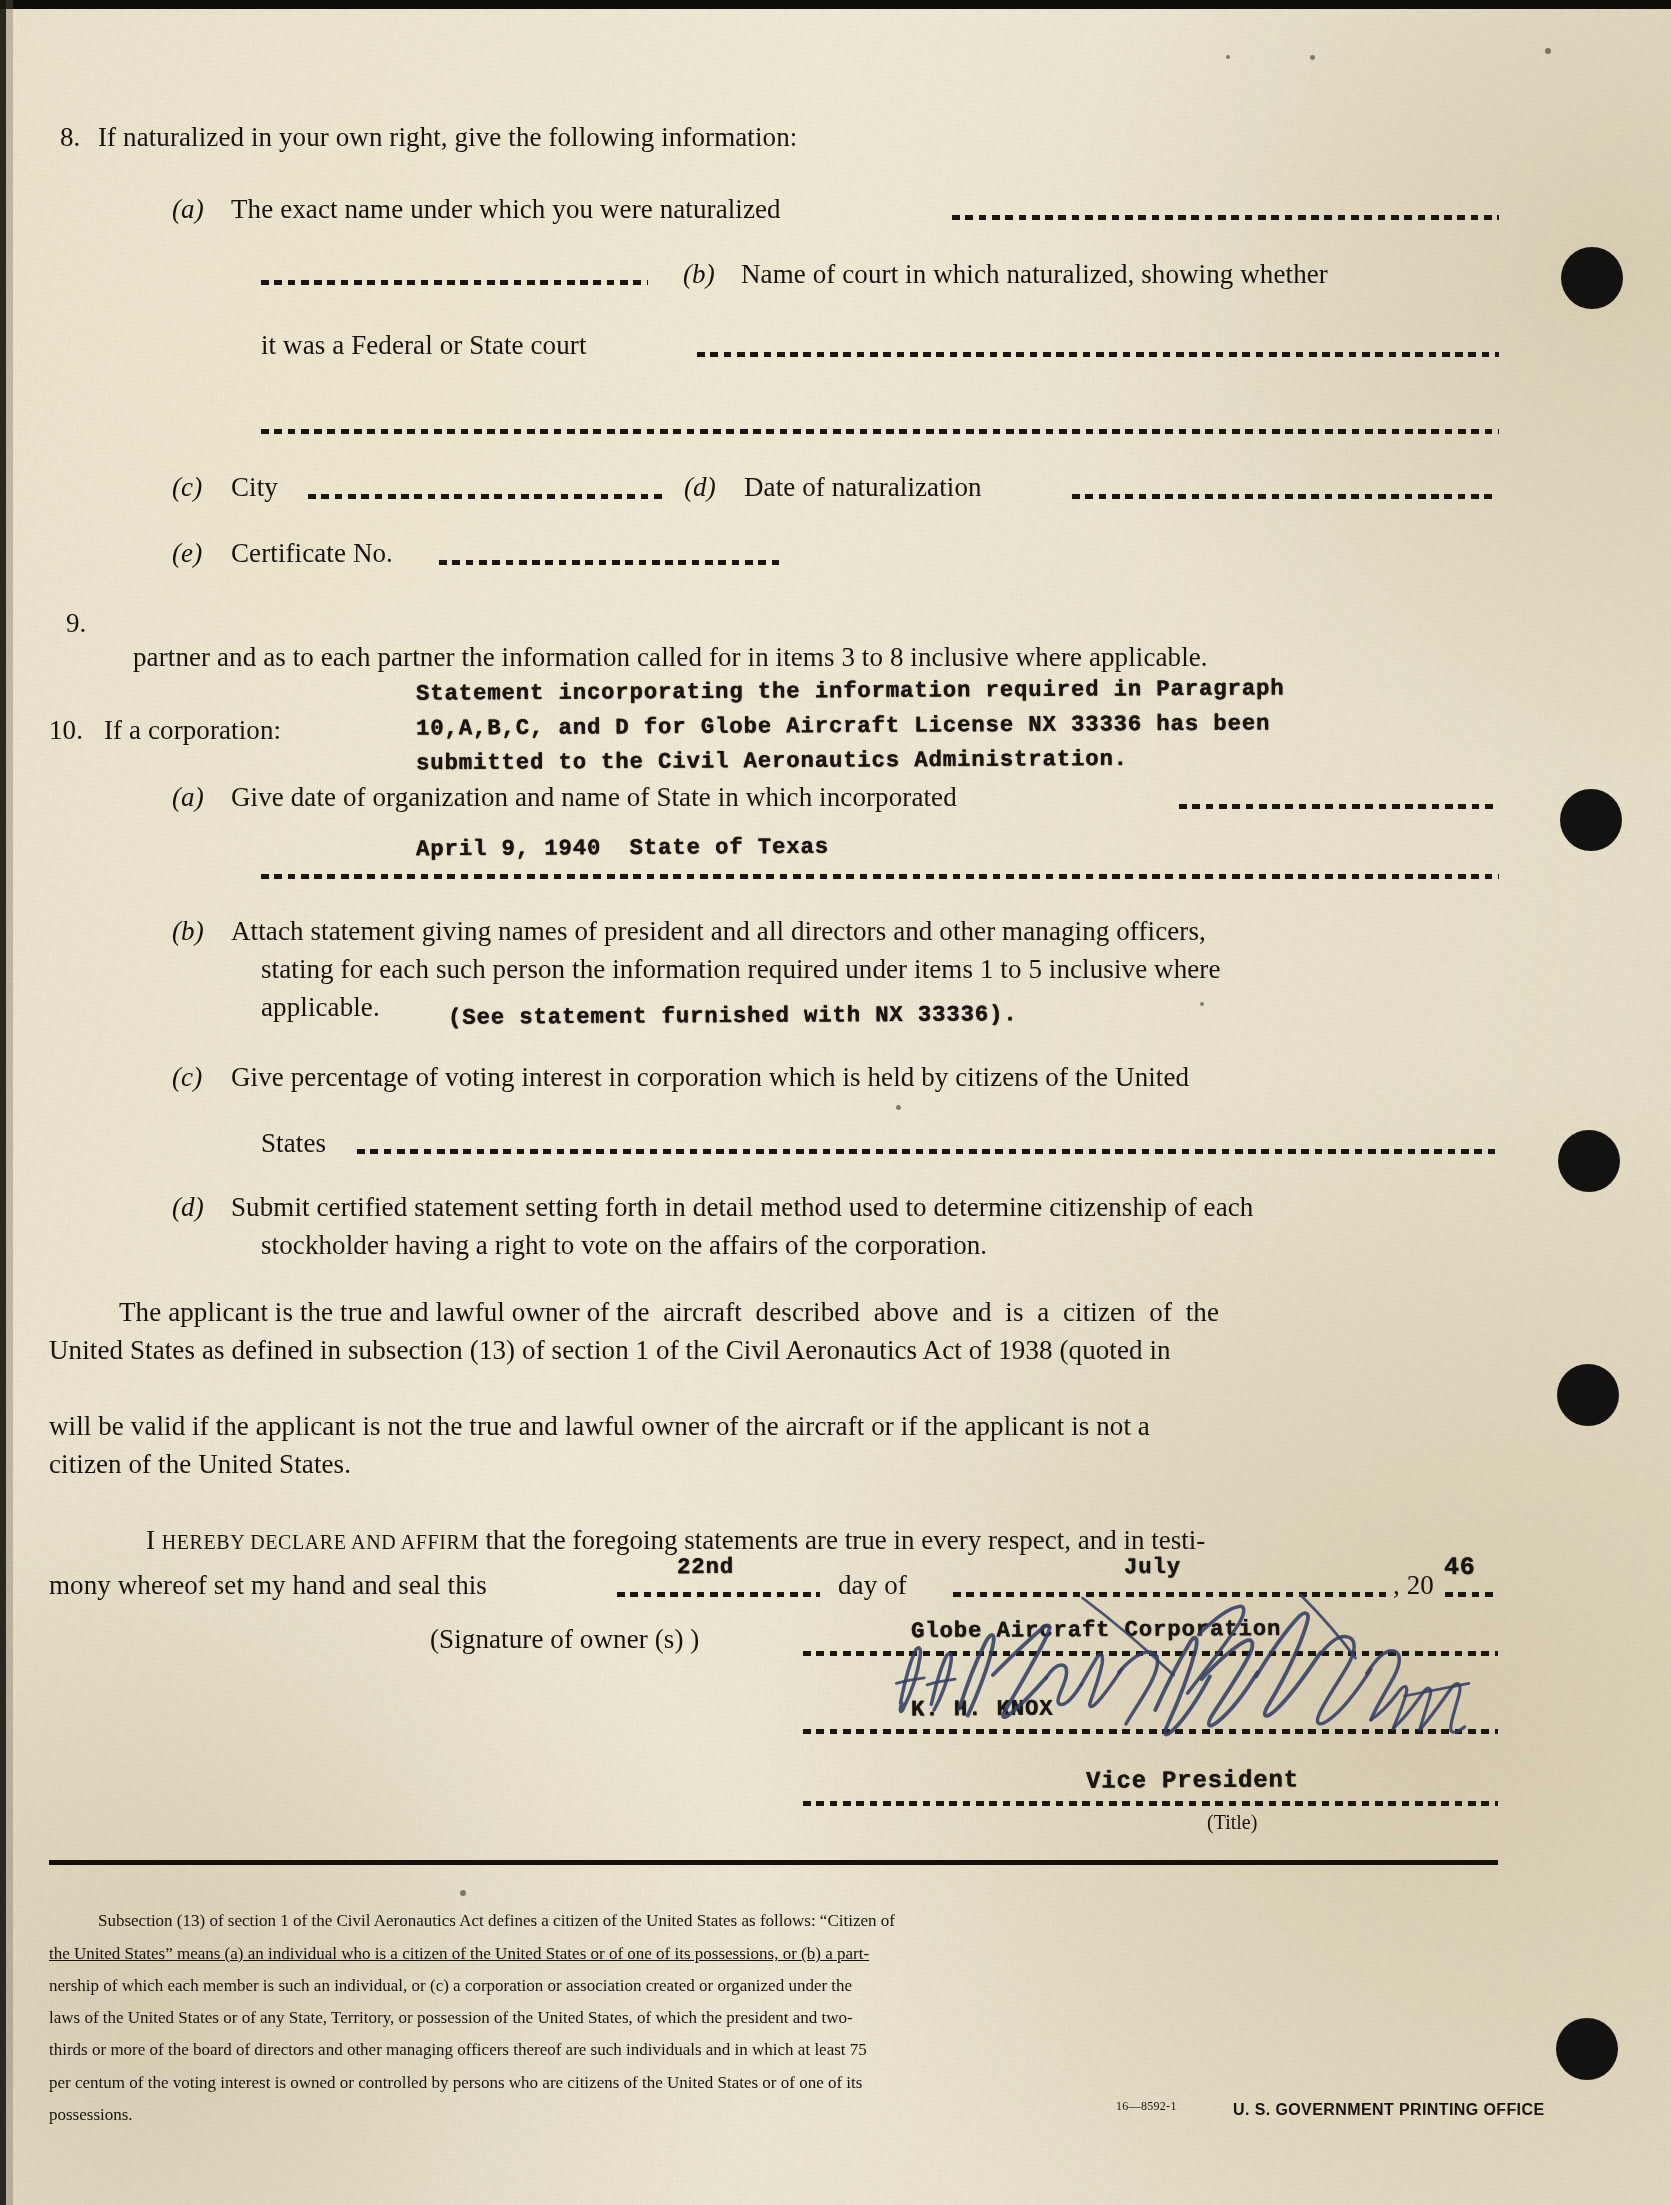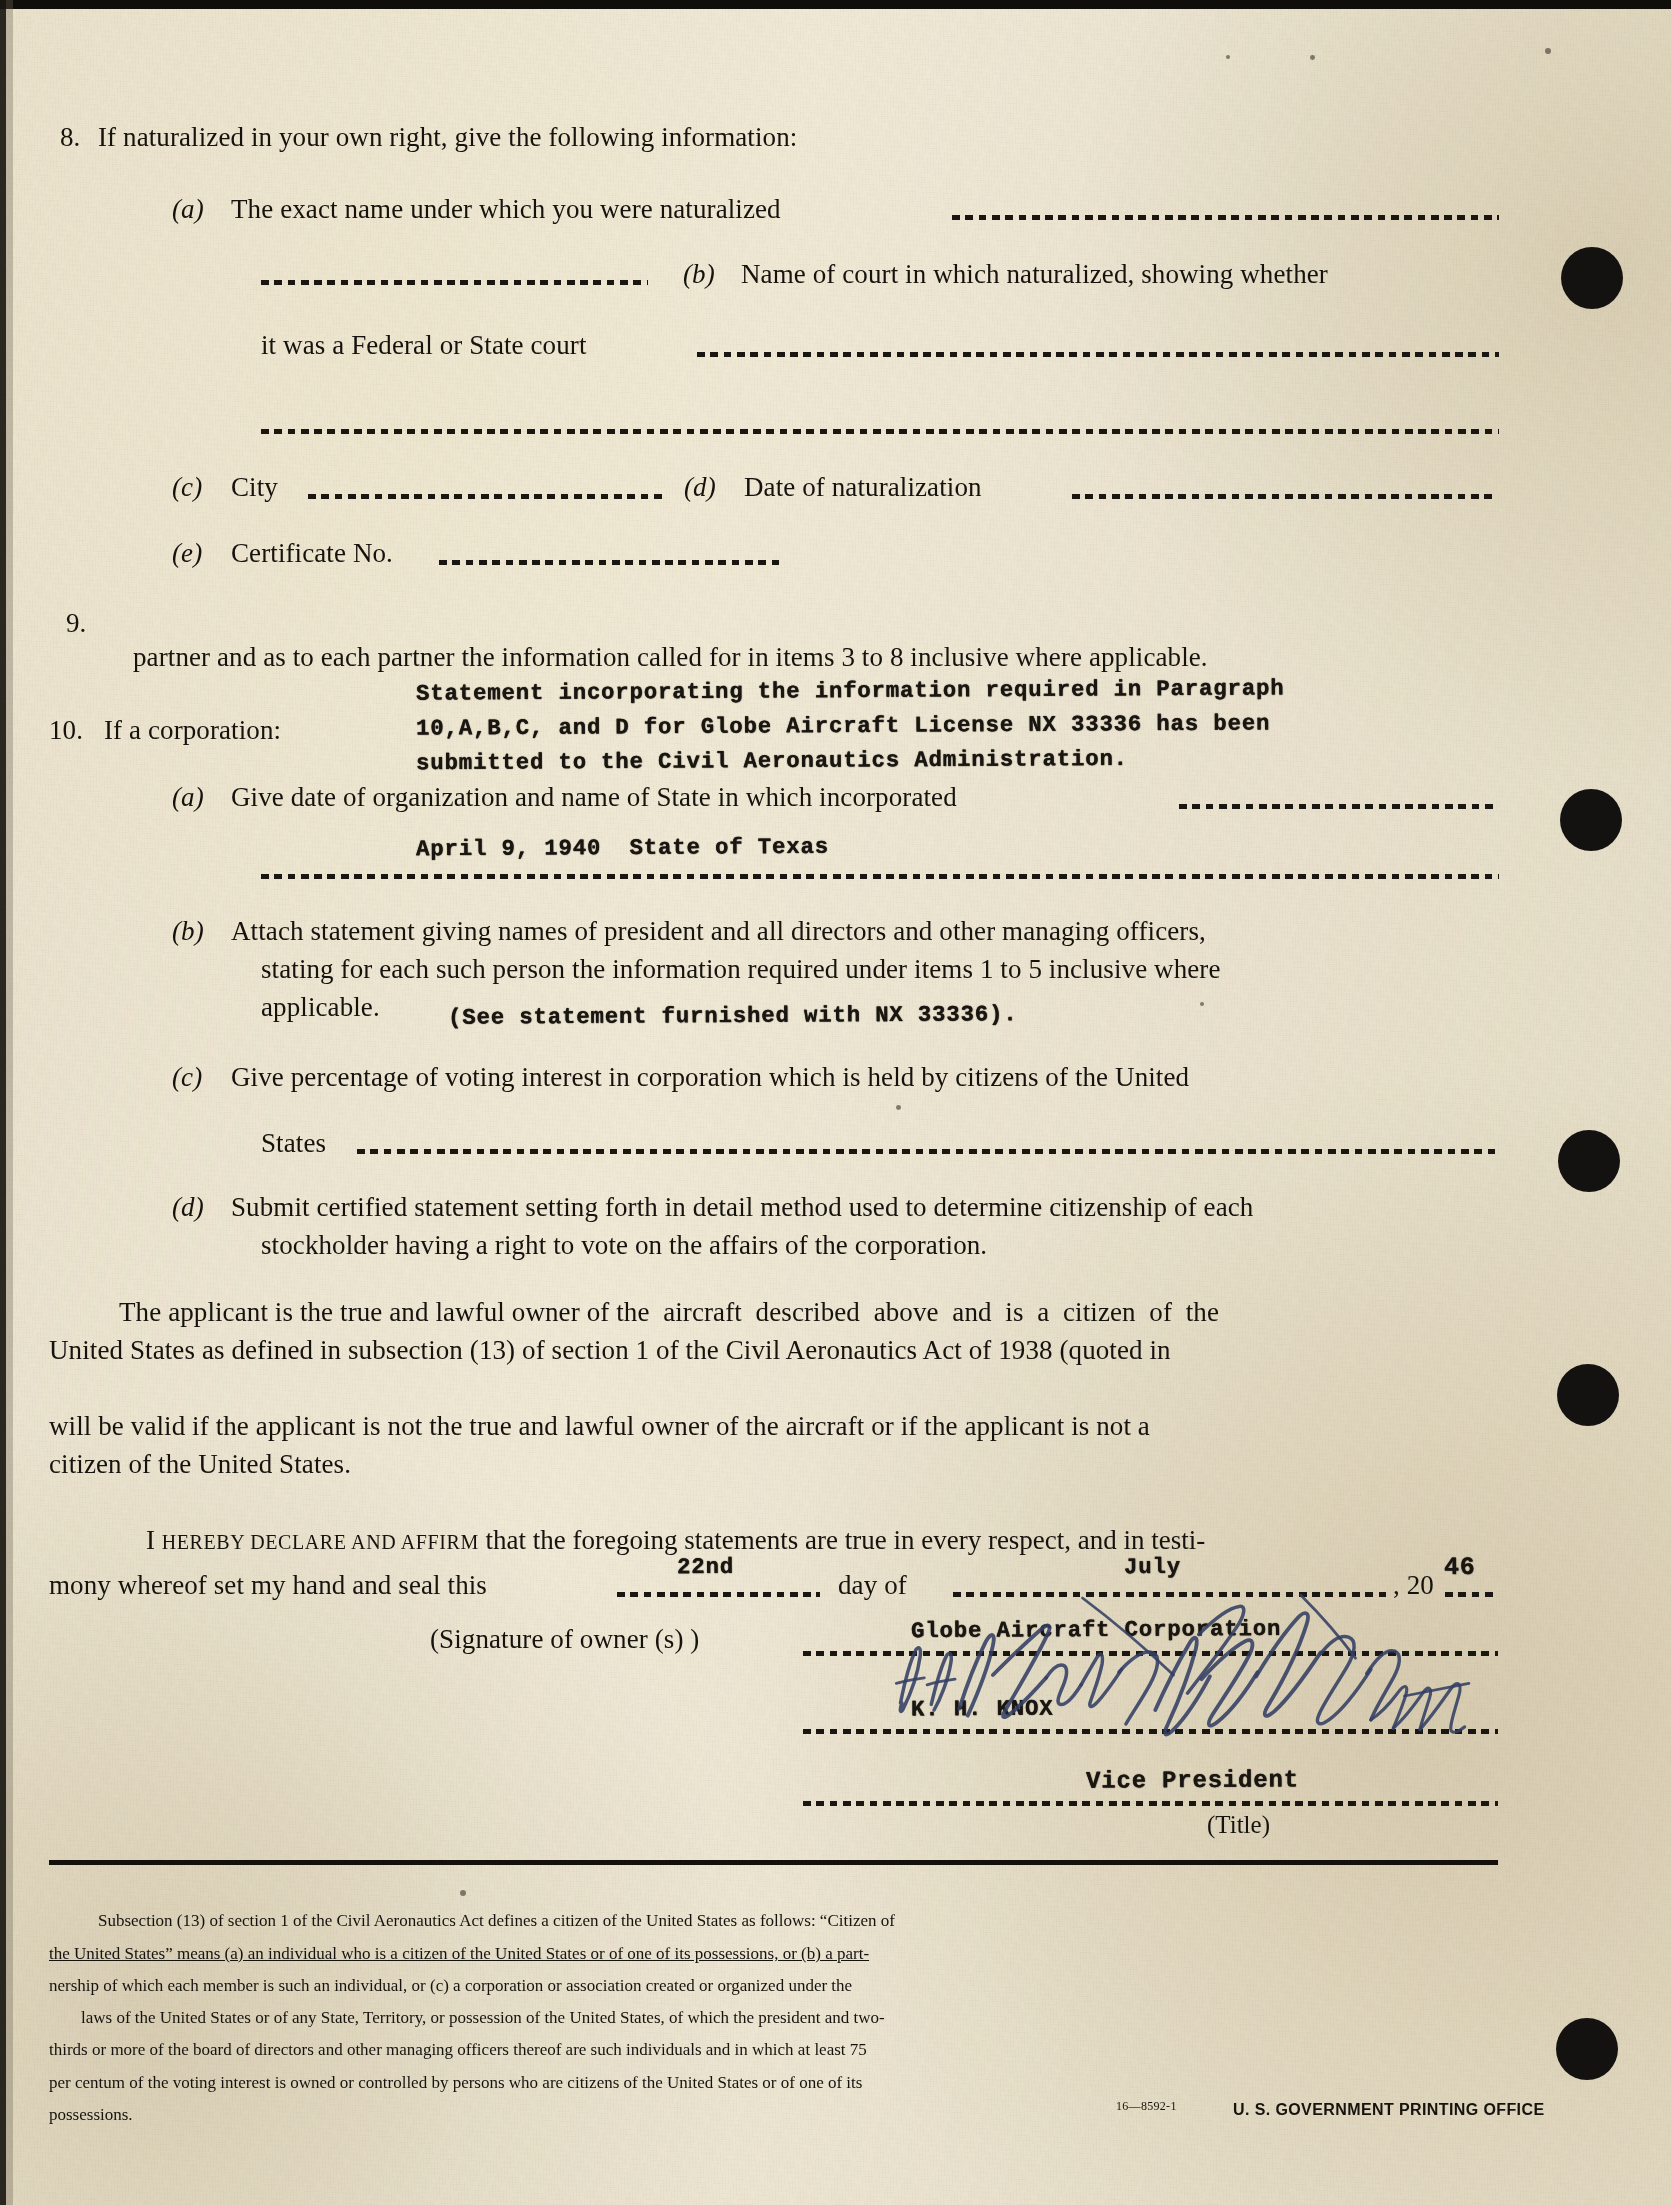--- a/index.html
+++ b/index.html
@@ -199,28 +199,28 @@
     <path d="M712 184 C724 176,738 162,750 146 C760 132,766 134,762 148 C756 168,748 186,744 196" stroke-width="4.5"></path>
     <path d="M744 196 C758 184,772 166,786 146 C794 134,800 138,796 152 C790 172,784 188,782 198" stroke-width="4.5"></path>
     <path d="M782 198 C796 182,812 160,826 140 C836 126,842 132,838 148 C832 170,826 186,826 196 C826 204,834 204,846 194" stroke-width="4.5"></path>
     <path d="M760 150 C790 144,820 138,852 132" stroke-width="4"></path>
     <path d="M300 10 C340 40,392 84,430 120" stroke-width="4"></path>
     <path d="M612 6 C640 34,668 66,690 96" stroke-width="4"></path>
   </svg>
 
   <div class="dots" style="left:803px;top:1801px;width:695px;"></div>
   <div class="tw" style="left:1086px;top:1767px;font-size:24px;">Vice President</div>
-  <div class="tx" style="left:1207px;top:1812px;font-size:25px;">(Title)</div>
+  <div class="tx" style="left:1207px;top:1812px;font-size:20px;">(Title)</div>
 
   <div class="rule" style="left:49px;top:1860px;width:1449px;height:4.9px;"></div>
 
   <div class="tx foot" style="left:98px;top:1907px;">Subsection (13) of section 1 of the Civil Aeronautics Act defines a citizen of the United States as follows: “Citizen of</div>
   <div class="tx foot" style="left:49px;top:1940px;text-decoration:underline;">the United States” means (a) an individual who is a citizen of the United States or of one of its possessions, or (b) a part-</div>
   <div class="tx foot" style="left:49px;top:1972px;">nership of which each member is such an individual, or (c) a corporation or association created or organized under the</div>
-  <div class="tx foot" style="left:49px;top:2004px;margin-left:32px;">laws of the United States or of any State, Territory, or possession of the United States, of which the president and two-</div>
+  <div class="tx foot" style="left:49px;top:2004px;">laws of the United States or of any State, Territory, or possession of the United States, of which the president and two-</div>
   <div class="tx foot" style="left:49px;top:2036px;">thirds or more of the board of directors and other managing officers thereof are such individuals and in which at least 75</div>
   <div class="tx foot" style="left:49px;top:2069px;">per centum of the voting interest is owned or controlled by persons who are citizens of the United States or of one of its</div>
   <div class="tx foot" style="left:49px;top:2101px;">possessions.</div>
 
   <div class="gponum" style="left:1116px;top:2099px;">16—8592-1</div>
   <div class="gpo" style="left:1233px;top:2101px;">U. S. GOVERNMENT PRINTING OFFICE</div>
 </div>
 
 
 </body></html>

